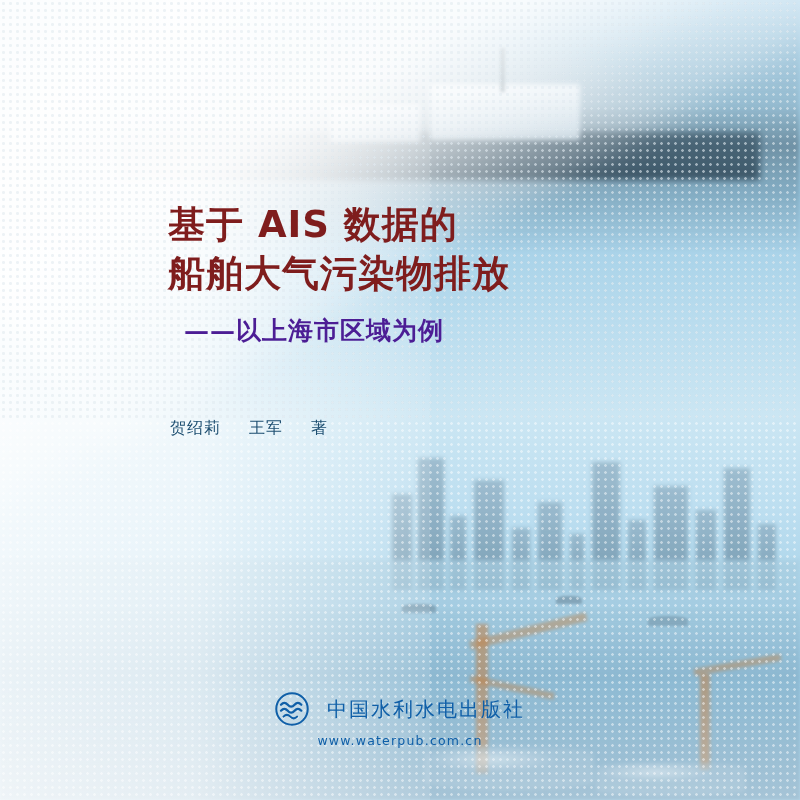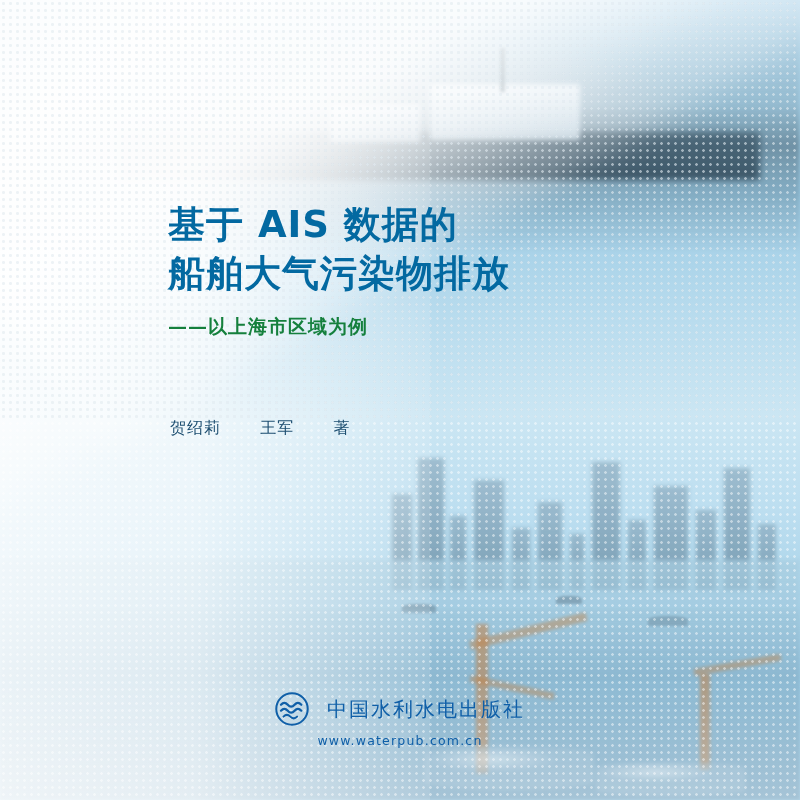--- a/index.html
+++ b/index.html
@@ -196,38 +196,38 @@
     left: 168px;
     top: 200px;
     width: 520px;
   }
   .title-line {
     font-family: "DejaVu Sans", "Liberation Sans", sans-serif;
     font-weight: 700;
     font-size: 37px;
     line-height: 49px;
     letter-spacing: 1px;
-    color: #0369a1;
+    color: #7f1d1d;
     white-space: nowrap;
   }
   .subtitle {
     margin-top: 16px;
-    margin-left: 0;
+    margin-left: 16px;
     font-family: "DejaVu Serif", "Liberation Serif", serif;
     font-weight: 700;
-    font-size: 19px;
+    font-size: 25px;
     letter-spacing: 1px;
-    color: #15803d;
+    color: #4c1d95;
     white-space: nowrap;
   }
   .authors {
     position: absolute;
     left: 170px;
     top: 418px;
-    font-family: Liberation Mono, monospace;
+    font-family: Liberation Serif, serif;
     font-size: 16px;
     letter-spacing: 1px;
     color: #1d4e70;
     white-space: nowrap;
   }
   .authors .gap { display: inline-block; width: 18px; }
 
   
   .publisher {
     position: absolute;

